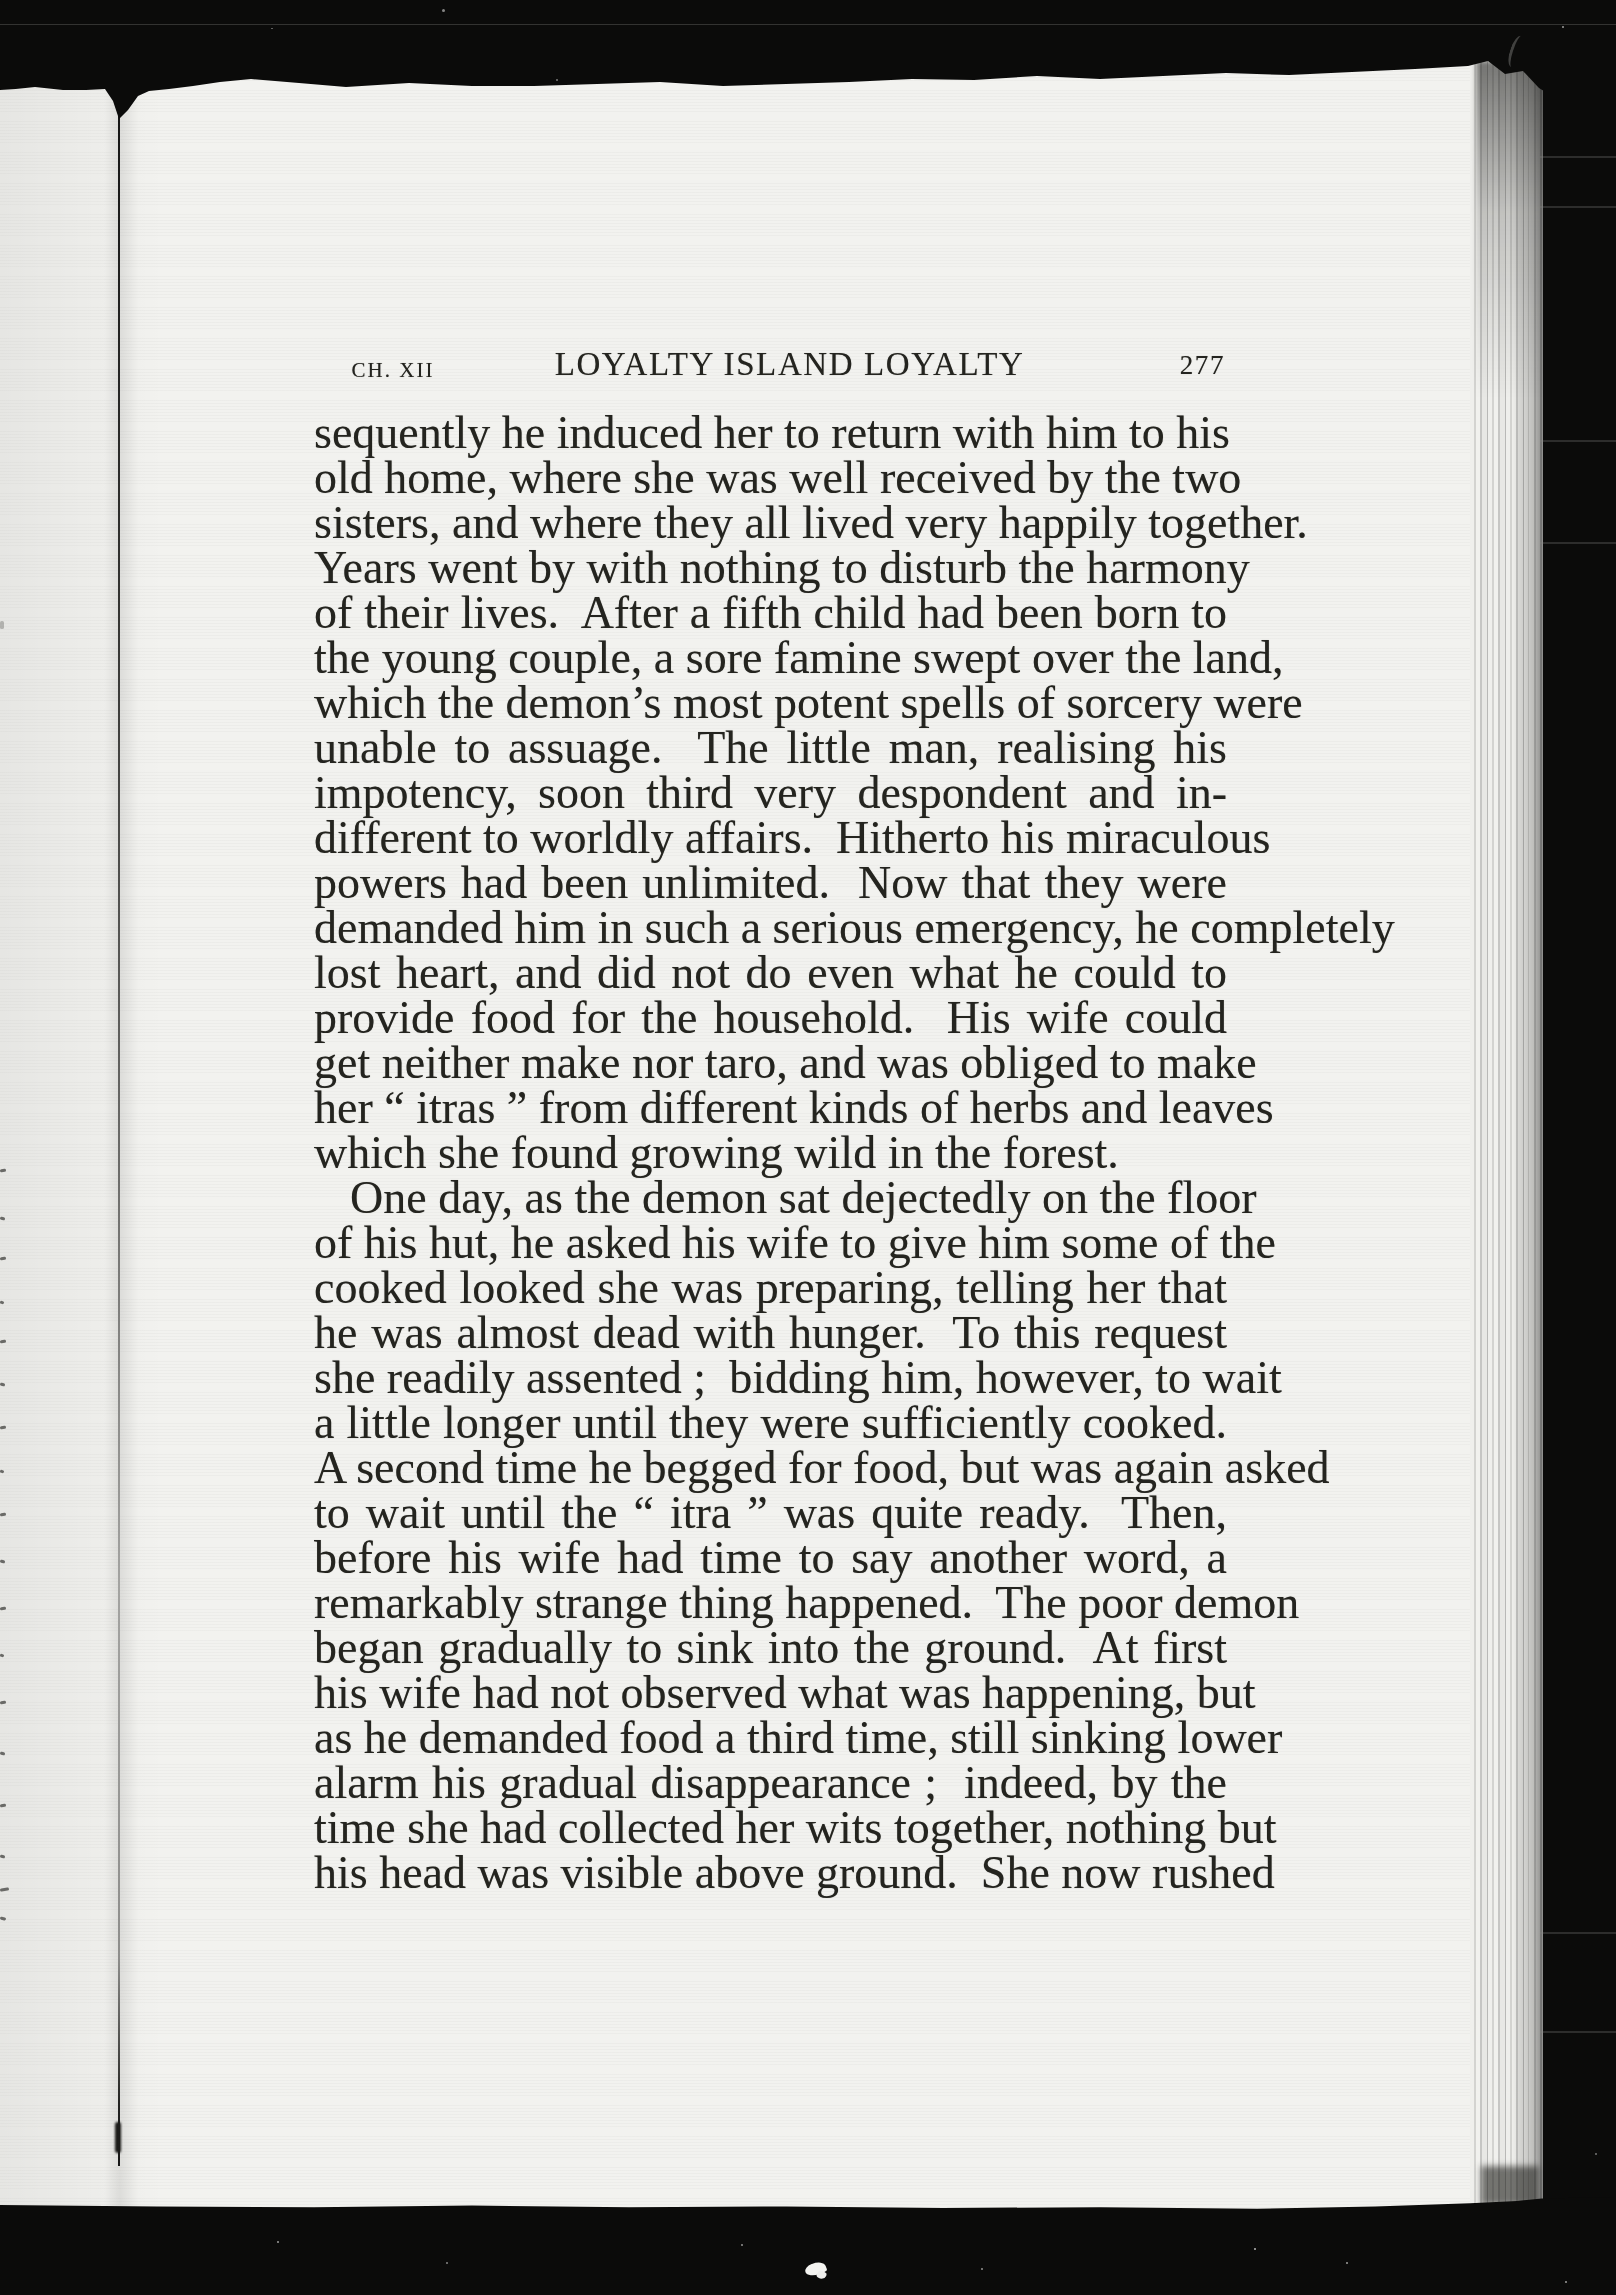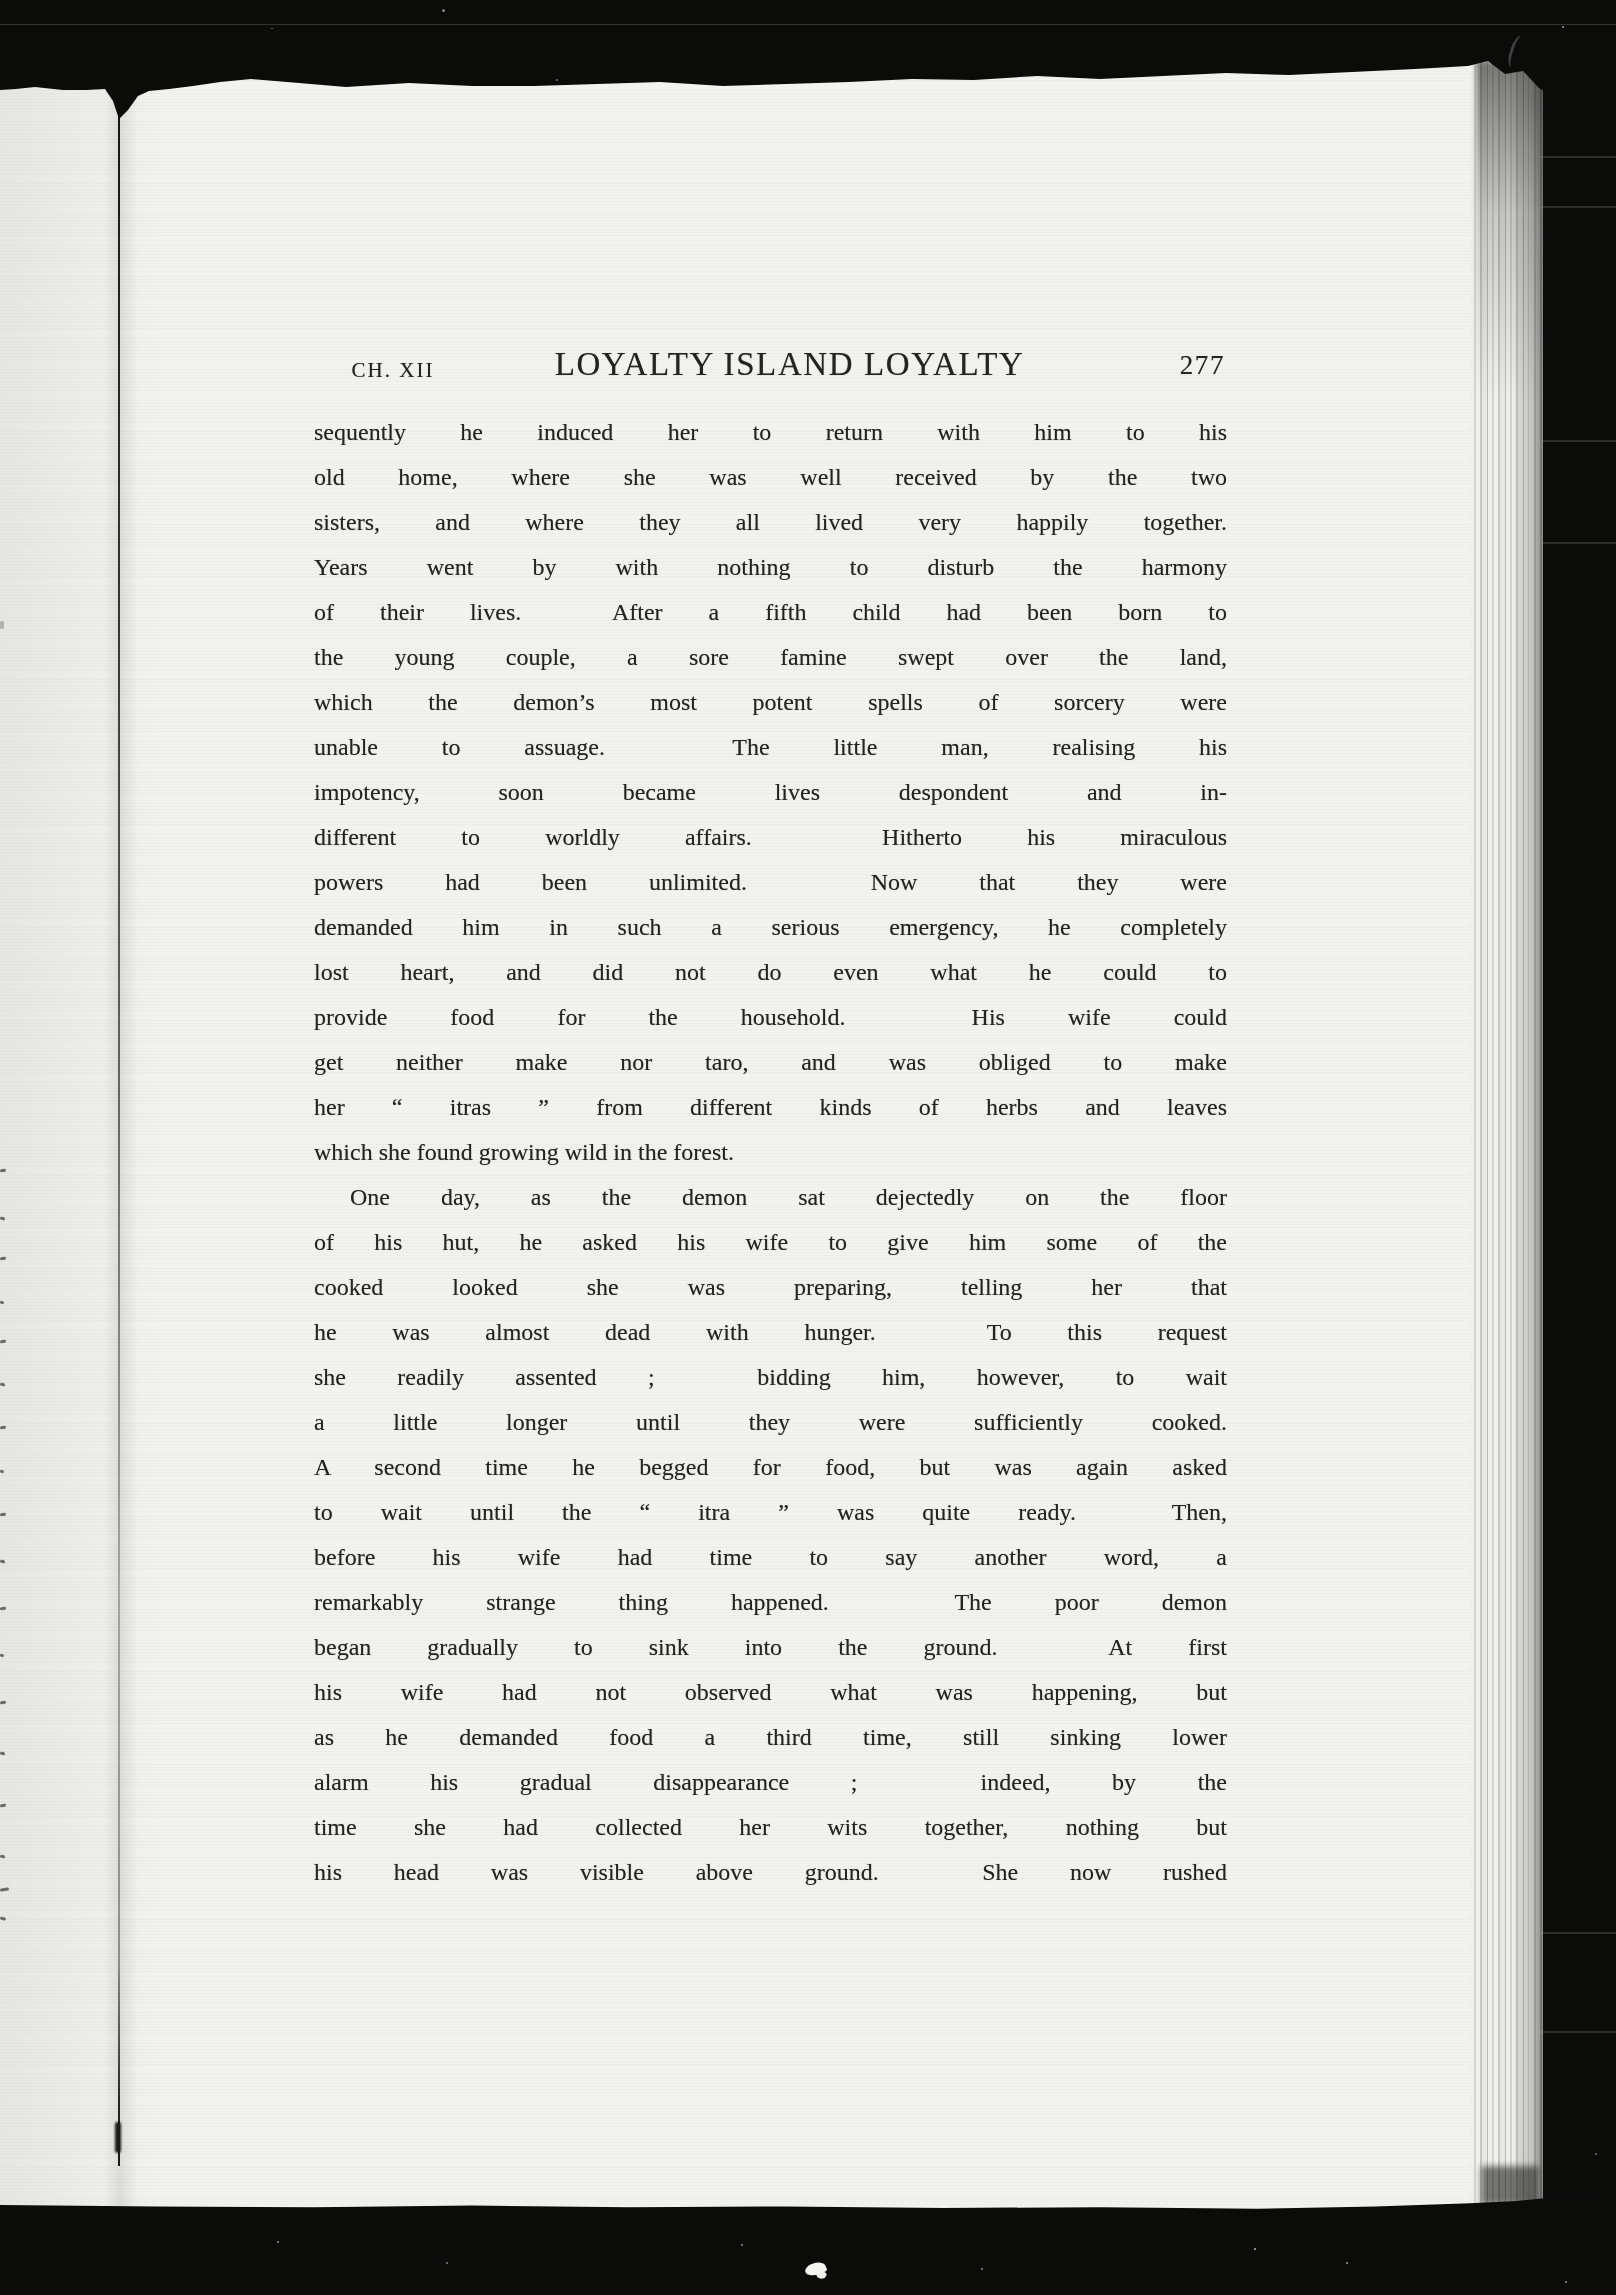--- a/index.html
+++ b/index.html
@@ -32,21 +32,21 @@
   }
   
   .header{position:absolute;left:314px;top:302px;width:913px;height:50px;color:#24241f;margin-left:36px;}
   .chapter{position:absolute;left:1.6px;top:11.8px;font-size:21px;letter-spacing:2px;}
   .title{position:absolute;left:101px;right:135px;top:0;text-align:center;font-size:33px;letter-spacing:1.6px;}
   .pagenum{position:absolute;right:38px;top:3.9px;font-size:27px;letter-spacing:1.6px;}
   .header span{text-shadow:0 0 0.8px rgba(40,40,35,0.45);}
   
   .text-block{
     position:absolute;left:314px;top:366px;width:913px;
-    font-size:24px;line-height:45px;color:#24241f;
+    font-size:46px;line-height:45px;color:#24241f;
     text-shadow:0 0 0.8px rgba(40,40,35,0.4);
   }
   .line{text-align:justify;text-align-last:justify;white-space:nowrap;}
   .line.no-just{text-align-last:left;}
   .line.indent{padding-left:36px;}
   
   .edge-band{
     position:absolute;left:1470px;top:61px;width:75px;height:2147px;
     background:
       linear-gradient(90deg, rgba(0,0,0,0) 0 55%, rgba(0,0,0,0.22) 86%, rgba(0,0,0,0.45) 100%),
@@ -105,21 +105,21 @@
 
     <div class="text-block" id="text-block">
         <div class="line">sequently he induced her to return with him to his</div>
         <div class="line">old home, where she was well received by the two</div>
         <div class="line">sisters, and where they all lived very happily together.</div>
         <div class="line">Years went by with nothing to disturb the harmony</div>
         <div class="line">of their lives.&nbsp; After a fifth child had been born to</div>
         <div class="line">the young couple, a sore famine swept over the land,</div>
         <div class="line">which the demon’s most potent spells of sorcery were</div>
         <div class="line">unable to assuage.&nbsp; The little man, realising his</div>
-        <div class="line">impotency, soon became lives despondent and in-</div>
+        <div class="line">impotency, soon third very despondent and in-</div>
         <div class="line">different to worldly affairs.&nbsp; Hitherto his miraculous</div>
         <div class="line">powers had been unlimited.&nbsp; Now that they were</div>
         <div class="line">demanded him in such a serious emergency, he completely</div>
         <div class="line">lost heart, and did not do even what he could to</div>
         <div class="line">provide food for the household.&nbsp; His wife could</div>
         <div class="line">get neither make nor taro, and was obliged to make</div>
         <div class="line">her “&nbsp;itras&nbsp;” from different kinds of herbs and leaves</div>
         <div class="line no-just">which she found growing wild in the forest.</div>
         <div class="line indent">One day, as the demon sat dejectedly on the floor</div>
         <div class="line">of his hut, he asked his wife to give him some of the</div>

